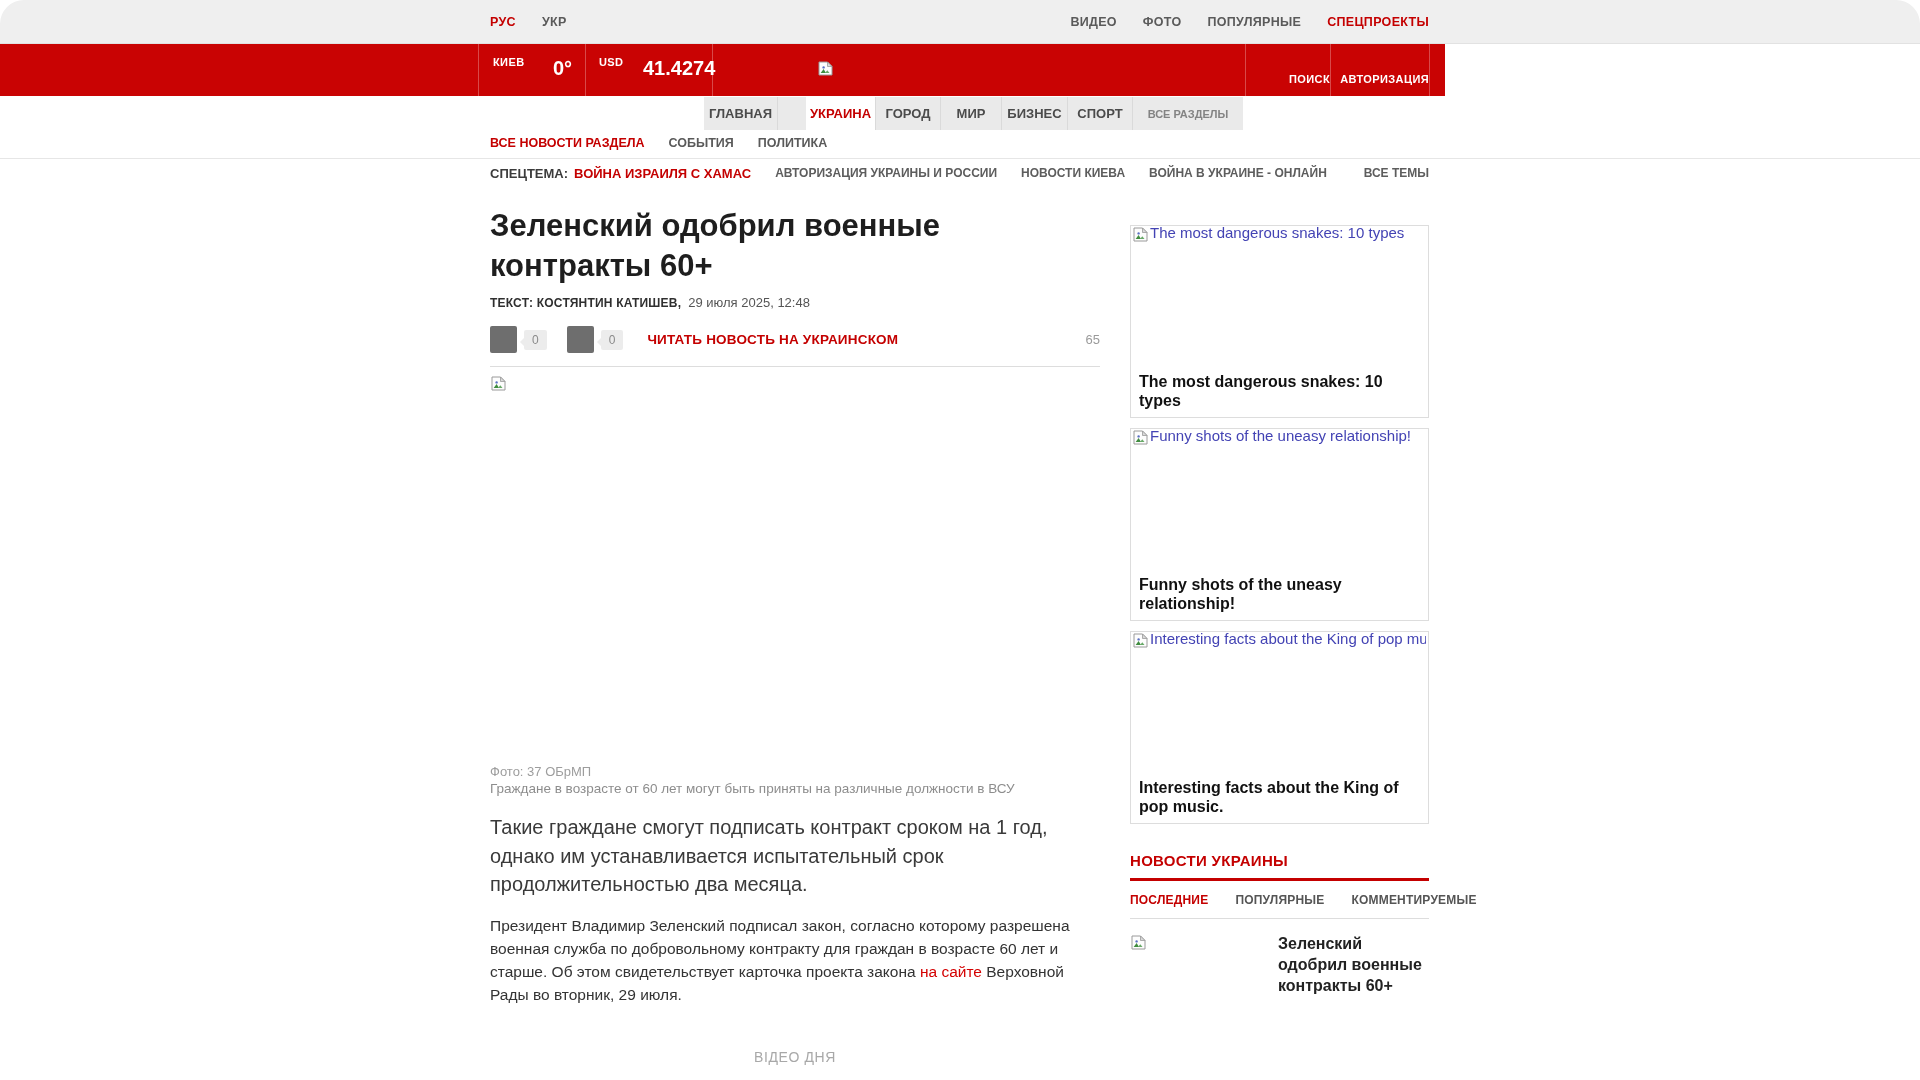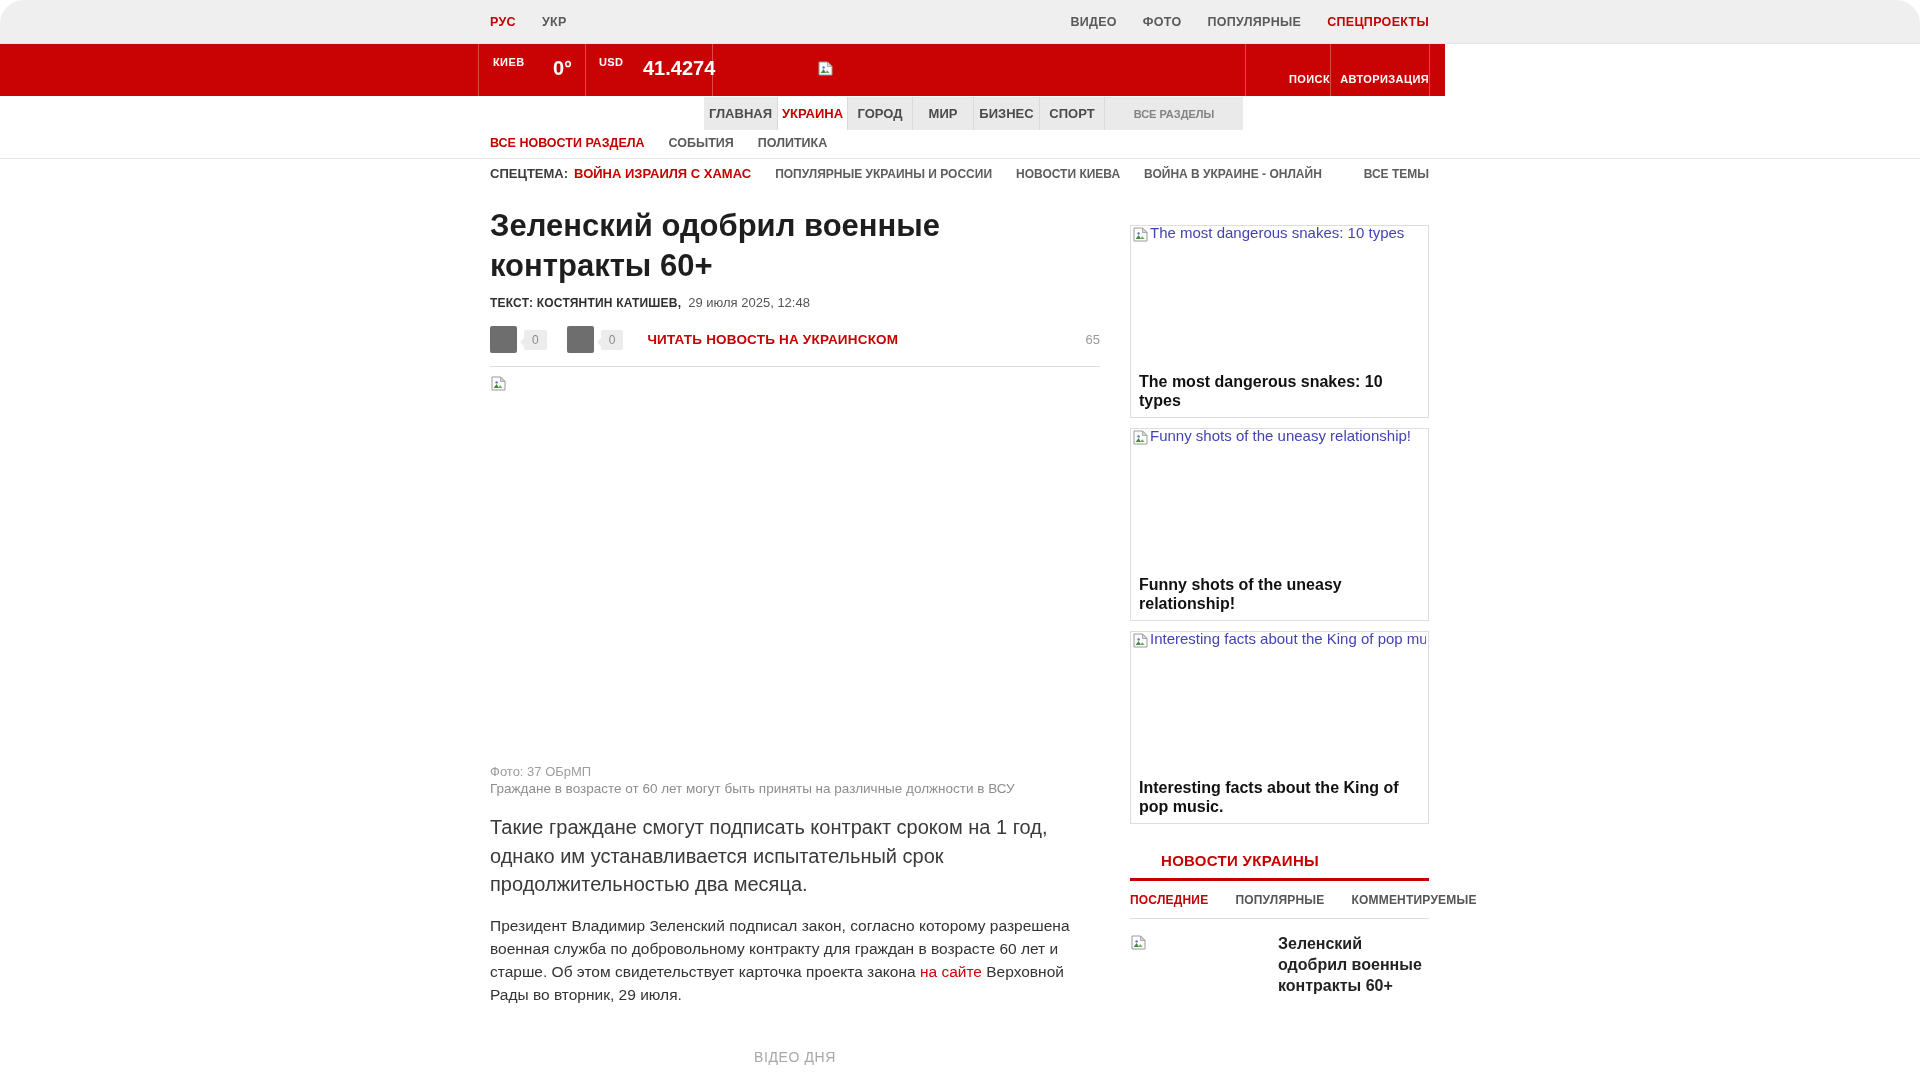--- a/index.html
+++ b/index.html
@@ -20,31 +20,31 @@
   .rb-big { position:absolute; font-size:20px; font-weight:bold; color:#fff; top:13px; }
   .rb-link { position:absolute; top:0; height:52px; display:flex; align-items:flex-end; justify-content:flex-end; padding-bottom:11px; font-size:11px; font-weight:bold; color:#fff; letter-spacing:.4px; cursor:pointer; }
   .logo-slot { position:absolute; left:818px; top:17px; }
 
   
   .bimg { display:inline-block; width:15px; height:15px; flex:0 0 auto; }
 
   
   .navbar { position:absolute; left:704px; top:97px; width:539px; height:33px; display:flex; background:#eaeaea; }
   .nav-cell { height:33px; display:flex; align-items:center; justify-content:center; font-size:13px; font-weight:bold; color:#4b4b4b; border-right:1px solid #dadada; cursor:pointer; background:#eaeaea; }
-  .nav-cell.active { background:#fff; color:#c40000; }
+  .nav-cell.active { background:#fff; color:#c40000;margin-left:28px; }
   .nav-cell.all { flex:1; font-size:11px; color:#838383; border-right:none; }
 
   
   .subnav { position:absolute; left:490px; top:136px; display:flex; gap:24px; align-items:center; }
   .subnav-item { font-size:12.5px; font-weight:bold; color:#5a5a5a; cursor:pointer; }
   .subnav-item.red { color:#c40000; }
   .hline { position:absolute; left:0; top:158px; width:1920px; height:1px; background:#e6e6e6; }
 
   
-  .spectema { position:absolute; left:490px; top:166px; width:939px; display:flex; align-items:flex-end; }
+  .spectema { position:absolute; left:490px; top:166px; width:939px; display:flex; align-items:flex-start; }
   .st-label { font-size:13px; font-weight:bold; color:#3c3c3c; }
   .st-topic { font-size:13px; font-weight:bold; color:#c40000; margin-left:6px; cursor:pointer; }
   .st-item { font-size:12px; font-weight:bold; color:#5d5d5d; margin-left:24px; cursor:pointer; }
   .st-item:first-of-type { margin-left:44px; }
   .st-all { margin-left:auto; font-size:12px; font-weight:bold; color:#5d5d5d; cursor:pointer; }
 
   
   .main { position:absolute; left:490px; top:206px; width:610px; }
   .title { font-size:31px; font-weight:bold; color:#1e1e1e; line-height:1.28; }
   .byline { margin-top:10px; font-size:12px; color:#555; }
@@ -67,21 +67,21 @@
   .bodytext a { color:#d40000; text-decoration:none; cursor:pointer; }
   .video-day { margin-top:42px; text-align:center; font-size:14px; color:#a8a8a8; letter-spacing:.6px; }
 
   
   .sidebar { position:absolute; left:1130px; top:225px; width:299px; }
   .promo { position:relative; height:193px; border:1px solid #ddd; margin-bottom:10px; cursor:pointer; background:#fff; }
   .promo-alt { position:absolute; left:2px; top:1px; right:2px; display:flex; align-items:flex-start; overflow:hidden; }
   .promo-alt span { font-size:15px; color:#4343b4; white-space:nowrap; overflow:hidden; margin-left:2px; margin-top:-3px; }
   .promo-caption { position:absolute; left:8px; right:6px; bottom:6px; font-size:16px; font-weight:bold; color:#111; line-height:1.22; }
 
-  .news-title { margin-top:28px; font-size:15px; font-weight:bold; color:#c40000; letter-spacing:.3px;margin-left:31px; }
+  .news-title { margin-top:28px; font-size:15px; font-weight:bold; color:#c40000; letter-spacing:.3px; }
   .red-rule { margin-top:9px; height:3px; background:#c40000; }
   .tabs { margin-top:12px; display:flex; gap:27px; }
   .tab { font-size:12px; font-weight:bold; color:#555; letter-spacing:.2px; cursor:pointer; }
   .tab.active { color:#c40000; }
   .tab-divider { margin-top:11px; border-bottom:1px solid #ddd; }
   .news-item { margin-top:15px; display:flex; cursor:pointer; }
   .news-thumb { position:relative; width:130px; height:88px; flex:0 0 auto; }
   .news-thumb .bimg { position:absolute; left:1px; top:1px; }
   .news-item-title { margin-left:18px; width:152px; font-size:16px; font-weight:bold; color:#222; line-height:1.3; }
 </style>
@@ -148,21 +148,21 @@
   <div class="subnav">
     <span class="subnav-item red">ВСЕ НОВОСТИ РАЗДЕЛА</span>
     <span class="subnav-item">СОБЫТИЯ</span>
     <span class="subnav-item">ПОЛИТИКА</span>
   </div>
   <div class="hline"></div>
 
   <div class="spectema">
     <span class="st-label">СПЕЦТЕМА:</span>
     <span class="st-topic">ВОЙНА ИЗРАИЛЯ С ХАМАС</span>
-    <span class="st-item">ПОПУЛЯРНЫЕ УКРАИНЫ И РОССИИ</span>
+    <span class="st-item">АВТОРИЗАЦИЯ УКРАИНЫ И РОССИИ</span>
     <span class="st-item">НОВОСТИ КИЕВА</span>
     <span class="st-item">ВОЙНА В УКРАИНЕ - ОНЛАЙН</span>
     <span class="st-all">ВСЕ ТЕМЫ</span>
   </div>
 
   <div class="main">
     <h1 class="title">Зеленский одобрил военные контракты 60+</h1>
     <div class="byline">
       <span class="author">ТЕКСТ: КОСТЯНТИН КАТИШЕВ,</span>
       <span class="date">&nbsp;</span><span class="date">29 июля 2025, 12:48</span>

